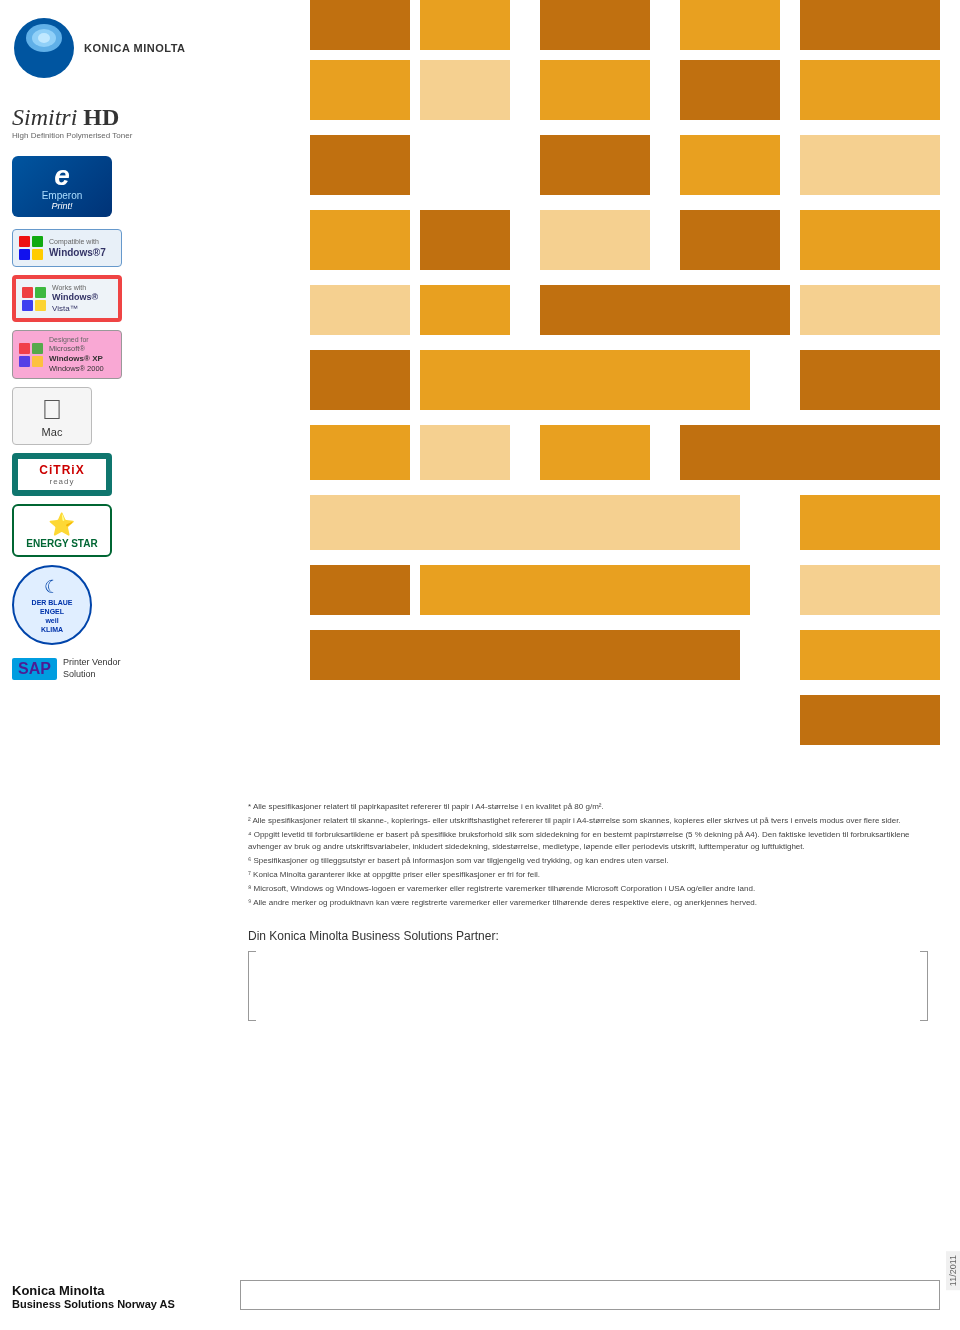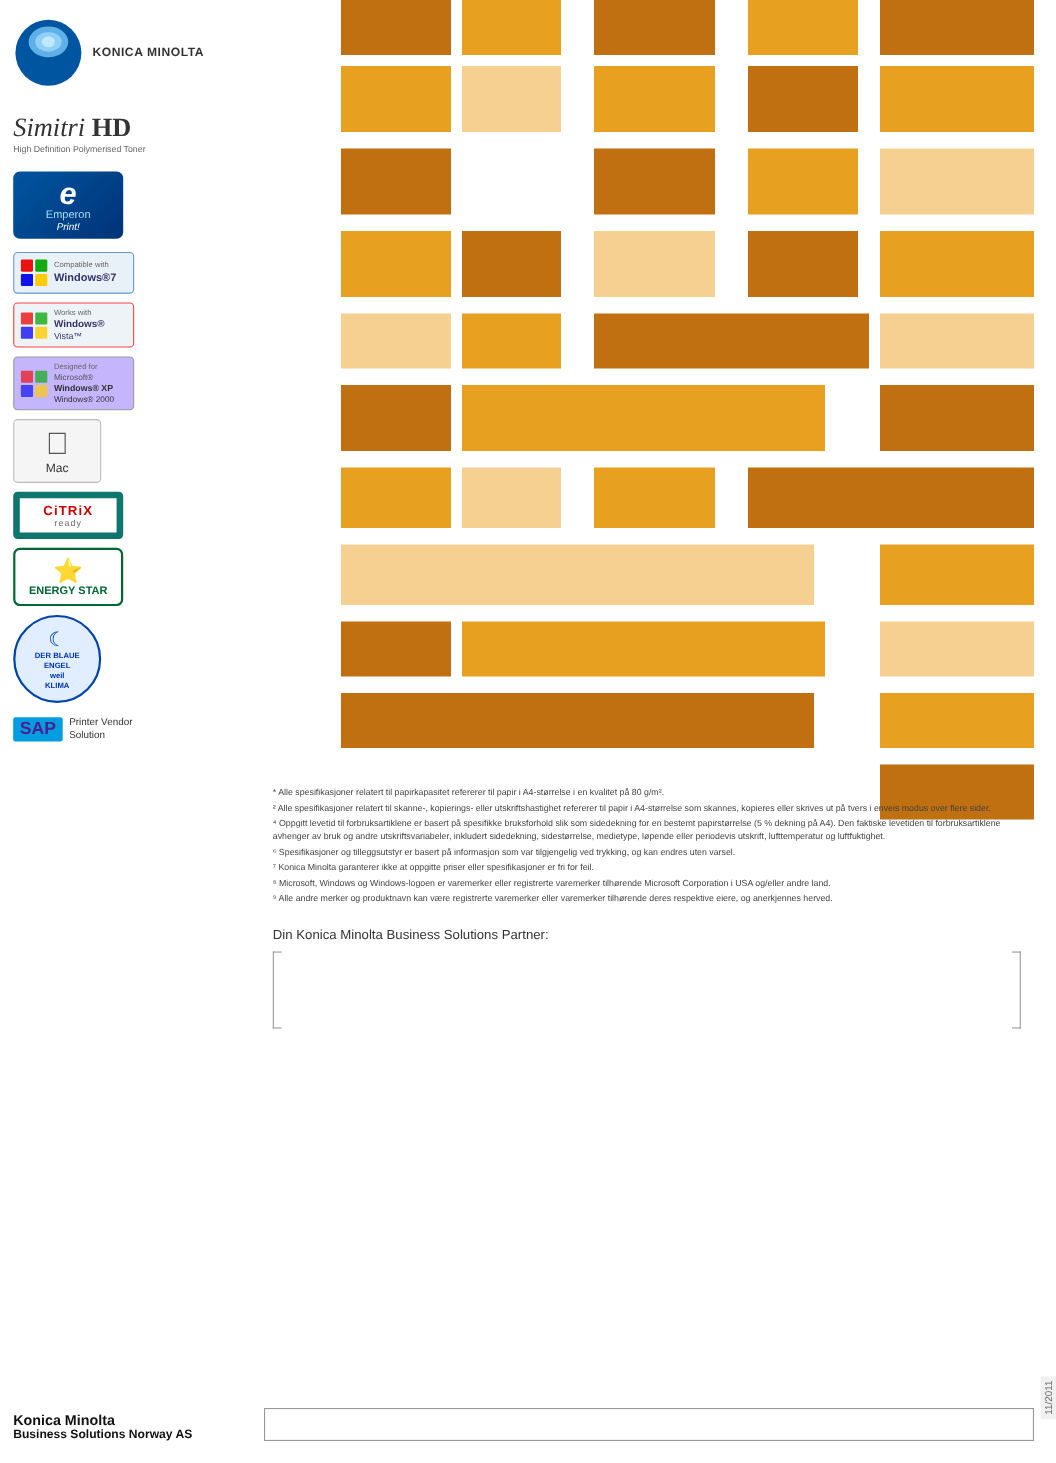--- a/index.html
+++ b/index.html
@@ -60,33 +60,33 @@
       height: 28px;
       flex-shrink: 0;
     }
     .win-flag svg { width: 100%; height: 100%; }
     .win7-text { font-size: 8px; color: #336; line-height: 1.3; }
     .win7-text .compat { font-size: 7px; color: #666; }
     .win7-text .winname { font-size: 10px; font-weight: bold; color: #336; }
 
     .winvista-badge {
       background: #eef3f8;
-      border: 1px solid #ef4444;
+      border: 4px solid #ef4444;
       border-radius: 4px;
       padding: 4px;
       width: 110px;
       margin-bottom: 8px;
       display: flex;
       align-items: center;
       gap: 4px;
     }
     .winvista-text { font-size: 8px; color: #336; line-height: 1.3; }
 
     .winxp-badge {
-      background: #c4b5fd;
+      background: #f9a8d4;
       border: 1px solid #999;
       border-radius: 4px;
       padding: 4px;
       width: 110px;
       margin-bottom: 8px;
       display: flex;
       align-items: center;
       gap: 4px;
     }
     .winxp-text { font-size: 7.5px; color: #333; line-height: 1.3; }
@@ -364,21 +364,21 @@
   <div class="sap-badge">
     <div class="sap-logo">SAP</div>
     <div class="sap-text">
       <div>Printer Vendor</div>
       <div>Solution</div>
     </div>
   </div>
 
 </div>
 
-<div style="position:absolute;left:248px;top:715px;right:24px;">
+<div style="position:absolute;left:248px;top:801px;right:24px;">
   <div class="footnotes" id="footnotes-container">
       <p>* Alle spesifikasjoner relatert til papirkapasitet refererer til papir i A4-størrelse i en kvalitet på 80 g/m².</p>
       <p>² Alle spesifikasjoner relatert til skanne-, kopierings- eller utskriftshastighet refererer til papir i A4-størrelse som skannes, kopieres eller skrives ut på tvers i enveis modus over flere sider.</p>
       <p>⁴ Oppgitt levetid til forbruksartiklene er basert på spesifikke bruksforhold slik som sidedekning for en bestemt papirstørrelse (5 % dekning på A4). Den faktiske levetiden til forbruksartiklene avhenger av bruk og andre utskriftsvariabeler, inkludert sidedekning, sidestørrelse, medietype, løpende eller periodevis utskrift, lufttemperatur og luftfuktighet.</p>
       <p>⁶ Spesifikasjoner og tilleggsutstyr er basert på informasjon som var tilgjengelig ved trykking, og kan endres uten varsel.</p>
       <p>⁷ Konica Minolta garanterer ikke at oppgitte priser eller spesifikasjoner er fri for feil.</p>
       <p>⁸ Microsoft, Windows og Windows-logoen er varemerker eller registrerte varemerker tilhørende Microsoft Corporation i USA og/eller andre land.</p>
       <p>⁹ Alle andre merker og produktnavn kan være registrerte varemerker eller varemerker tilhørende deres respektive eiere, og anerkjennes herved.</p>
     </div>
 

